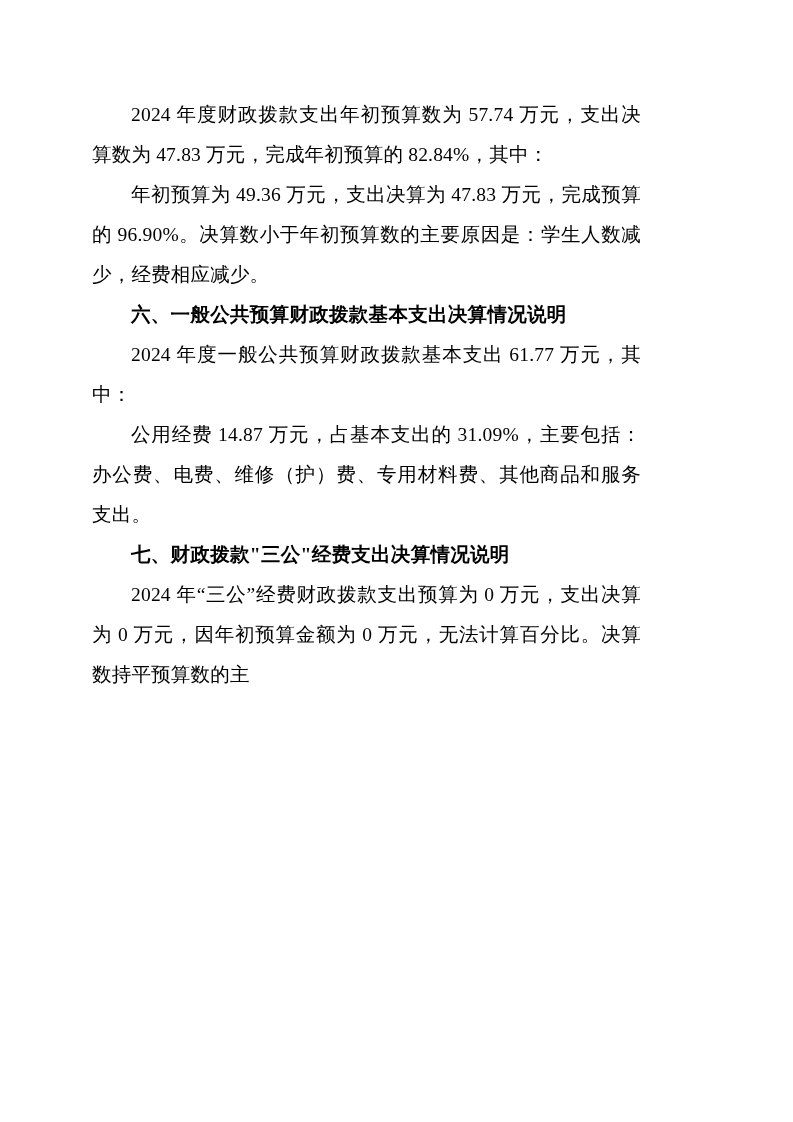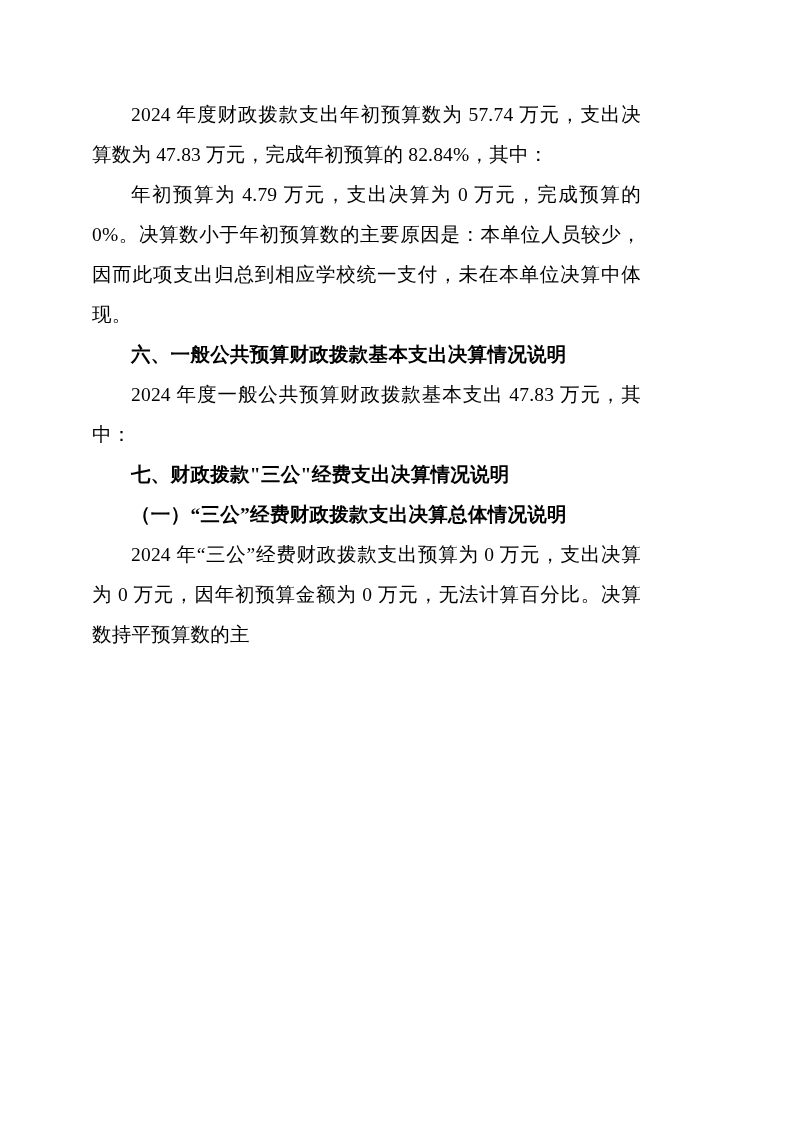--- a/index.html
+++ b/index.html
@@ -46,21 +46,21 @@
     letter-spacing: 0.3px;
   }
 </style>
 </head>
 <body>
 
 <div class="page">
   <div class="doc-body">
 
     <p class="para">2024 年度财政拨款支出年初预算数为 57.74 万元，支出决算数为 47.83 万元，完成年初预算的 82.84%，其中：</p>
-    <p class="para">年初预算为 4.79 万元，支出决算为 0 万元，完成预算的 0%。决算数小于年初预算数的主要原因是：本单位人员较少，因而此项支出归总到相应学校统一支付，未在本单位决算中体现。</p>
+    <p class="para">年初预算为 49.36 万元，支出决算为 47.83 万元，完成预算的 96.90%。决算数小于年初预算数的主要原因是：学生人数减少，经费相应减少。</p>
     <p class="heading">六、一般公共预算财政拨款基本支出决算情况说明</p>
-    <p class="para">2024 年度一般公共预算财政拨款基本支出 47.83 万元，其中：</p>
+    <p class="para">2024 年度一般公共预算财政拨款基本支出 61.77 万元，其中：</p>
+    <p class="para">公用经费 14.87 万元，占基本支出的 31.09%，主要包括：办公费、电费、维修（护）费、专用材料费、其他商品和服务支出。</p>
     <p class="heading">七、财政拨款"三公"经费支出决算情况说明</p>
-    <p class="subheading">（一）“三公”经费财政拨款支出决算总体情况说明</p>
     <p class="para">2024 年“三公”经费财政拨款支出预算为 0 万元，支出决算为 0 万元，因年初预算金额为 0 万元，无法计算百分比。决算数持平预算数的主</p>
 
   </div>
 </div>
 
 </body></html>

